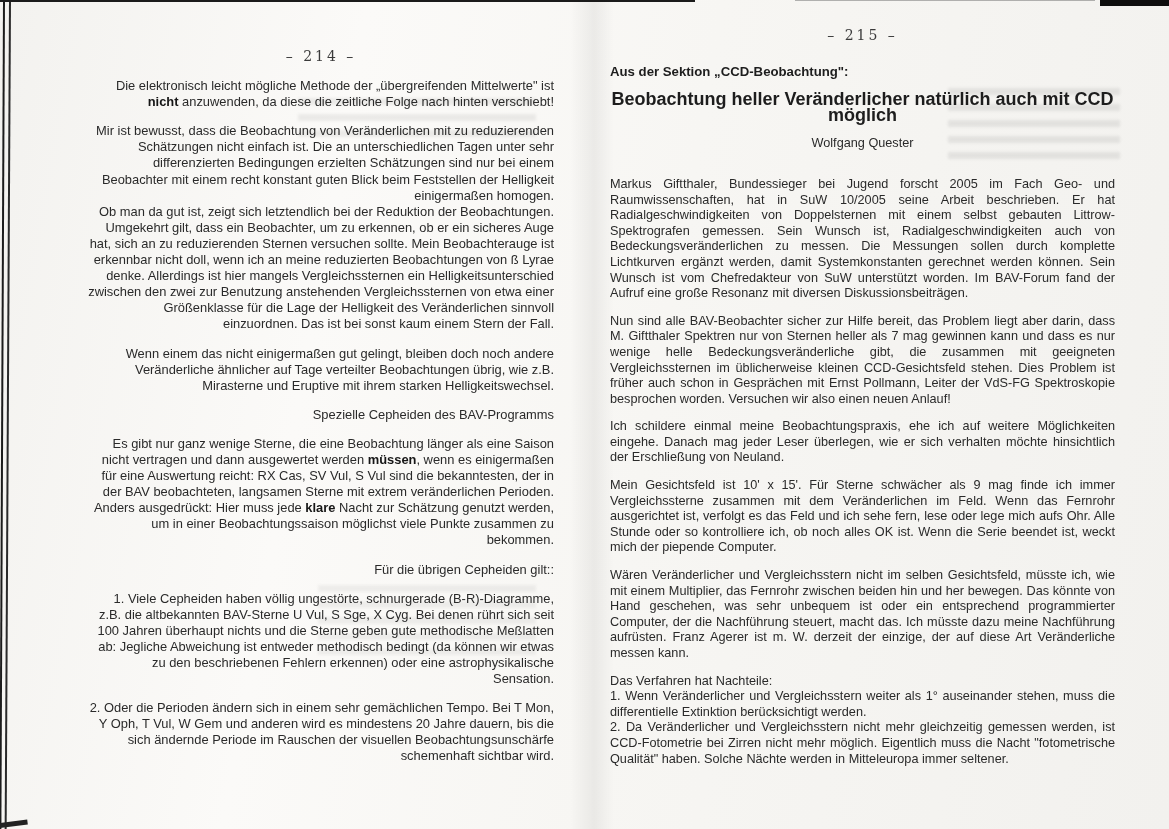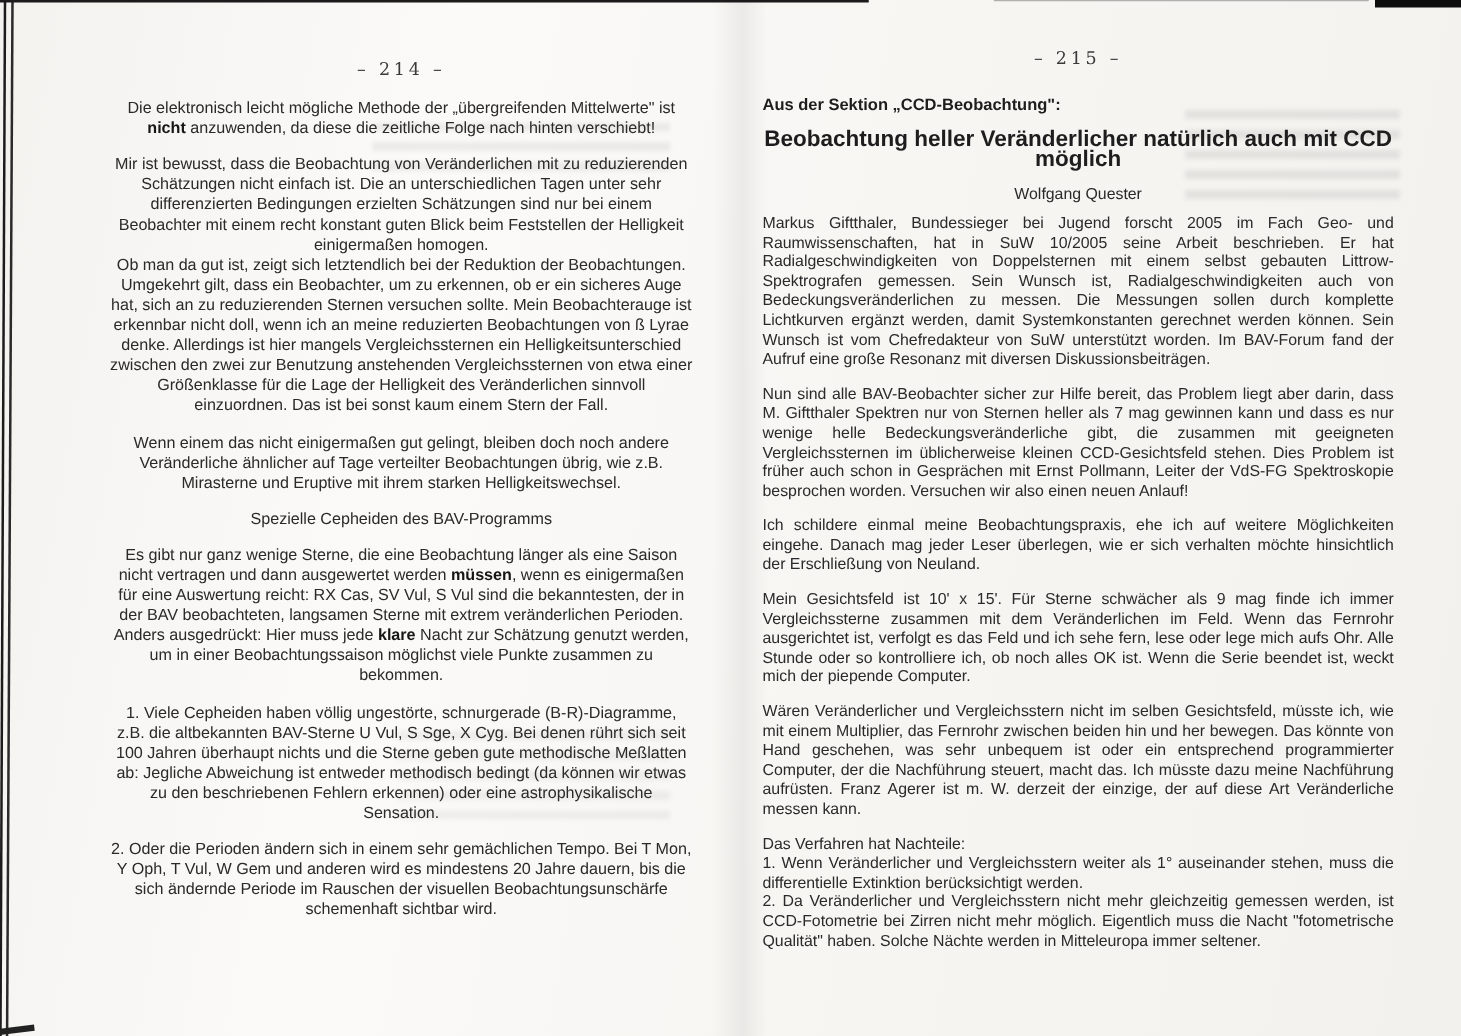--- a/index.html
+++ b/index.html
@@ -41,47 +41,47 @@
     position:absolute; filter:blur(1.6px); opacity:.11; pointer-events:none;
     background:repeating-linear-gradient(180deg, #555 0px, #555 7px, transparent 7px, transparent 16px);
   }
   .ghost-a { left:948px; top:88px;  width:172px; height:72px; }
   .ghost-b { left:298px; top:98px;  width:238px; height:44px; opacity:.09; }
   .ghost-c { left:318px; top:585px; width:218px; height:70px; opacity:.07; }
 
   
   .page { position:absolute; }
   .page-left  { left:88px;  top:48px; width:466px; }
-  .page-right { left:610px; top:40px; width:505px; }
+  .page-right { left:610px; top:28px; width:505px; }
 
   .page-num {
     text-align:center;
     font-family:"DejaVu Serif", serif;
     font-size:14px; letter-spacing:3px; color:#3a3a3a;
   }
   .page-left  .page-num { margin-bottom:14px; }
   .page-right .page-num { margin-bottom:20px; }
 
   .page-left  { font-size:12.9px; line-height:16.1px; }
   .page-right { font-size:12.7px; line-height:15.6px; }
 
-  .page-left  .para { text-align:center;    margin:0 0 13px 0; }
+  .page-left  .para { text-align:right;    margin:0 0 13px 0; }
   .page-right .para { text-align:justify; margin:0 0 12px 0; }
   .bold { font-weight:bold; color:#161616; }
 
   .section-heading {
     font-weight:bold; font-size:13.2px; color:#1d1d1d;
     margin-bottom:13px;
   }
   .article-title {
     font-weight:bold; font-size:18px; color:#1d1d1d;
     text-align:center; margin-bottom:13px;
   }
   .article-author {
-    text-align:center; margin-bottom:7px;
+    text-align:center; margin-bottom:25px;
   }
 </style>
 </head>
 <body>
 
 <div class="edge-line-left-outer"></div>
 <div class="edge-line-left-inner"></div>
 <div class="edge-line-top"></div>
 <div class="edge-line-top-right"></div>
 <div class="corner-bar-top-right"></div>
@@ -92,20 +92,21 @@
 <div class="ghost ghost-c"></div>
 
 <div class="page page-left">
   <div class="page-num">–  214  –</div>
   <div>
       <div class="para"><span>Die elektronisch leicht mögliche Methode der „übergreifenden Mittelwerte" ist </span><span class="bold">nicht</span><span> anzuwenden, da diese die zeitliche Folge nach hinten verschiebt!</span></div>
       <div class="para"><span>Mir ist bewusst, dass die Beobachtung von Veränderlichen mit zu reduzierenden Schätzungen nicht einfach ist. Die an unterschiedlichen Tagen unter sehr differenzierten Bedingungen erzielten Schätzungen sind nur bei einem Beobachter mit einem recht konstant guten Blick beim Feststellen der Helligkeit einigermaßen homogen.</span><br><span>Ob man da gut ist, zeigt sich letztendlich bei der Reduktion der Beobachtungen. Umgekehrt gilt, dass ein Beobachter, um zu erkennen, ob er ein sicheres Auge hat, sich an zu reduzierenden Sternen versuchen sollte. Mein Beobachterauge ist erkennbar nicht doll, wenn ich an meine reduzierten Beobachtungen von ß Lyrae denke. Allerdings ist hier mangels Vergleichssternen ein Helligkeitsunterschied zwischen den zwei zur Benutzung anstehenden Vergleichssternen von etwa einer Größenklasse für die Lage der Helligkeit des Veränderlichen sinnvoll einzuordnen. Das ist bei sonst kaum einem Stern der Fall.</span></div>
       <div class="para"><span>Wenn einem das nicht einigermaßen gut gelingt, bleiben doch noch andere Veränderliche ähnlicher auf Tage verteilter Beobachtungen übrig, wie z.B. Mirasterne und Eruptive mit ihrem starken Helligkeitswechsel.</span></div>
       <div class="para"><span>Spezielle Cepheiden des BAV-Programms</span></div>
       <div class="para"><span>Es gibt nur ganz wenige Sterne, die eine Beobachtung länger als eine Saison nicht vertragen und dann ausgewertet werden </span><span class="bold">müssen</span><span>, wenn es einigermaßen für eine Auswertung reicht: RX Cas, SV Vul, S Vul sind die bekanntesten, der in der BAV beobachteten, langsamen Sterne mit extrem veränderlichen Perioden. Anders ausgedrückt: Hier muss jede </span><span class="bold">klare</span><span> Nacht zur Schätzung genutzt werden, um in einer Beobachtungssaison möglichst viele Punkte zusammen zu bekommen.</span></div>
+      <div class="para"><span>Für die übrigen Cepheiden gilt::</span></div>
       <div class="para"><span>1. Viele Cepheiden haben völlig ungestörte, schnurgerade (B-R)-Diagramme, z.B. die altbekannten BAV-Sterne U Vul, S Sge, X Cyg. Bei denen rührt sich seit 100 Jahren überhaupt nichts und die Sterne geben gute methodische Meßlatten ab: Jegliche Abweichung ist entweder methodisch bedingt (da können wir etwas zu den beschriebenen Fehlern erkennen) oder eine astrophysikalische Sensation.</span></div>
       <div class="para"><span>2. Oder die Perioden ändern sich in einem sehr gemächlichen Tempo.  Bei T Mon, Y Oph, T Vul, W Gem und anderen wird es mindestens 20 Jahre dauern, bis die sich ändernde Periode im Rauschen der visuellen Beobachtungsunschärfe schemenhaft sichtbar wird.</span></div>
     </div>
 </div>
 
 <div class="page page-right">
   <div class="page-num">–  215  –</div>
   <div class="section-heading">Aus der Sektion „CCD-Beobachtung":</div>
   <div class="article-title">Beobachtung heller Veränderlicher natürlich auch mit CCD möglich</div>
   <div class="article-author">Wolfgang Quester</div>

